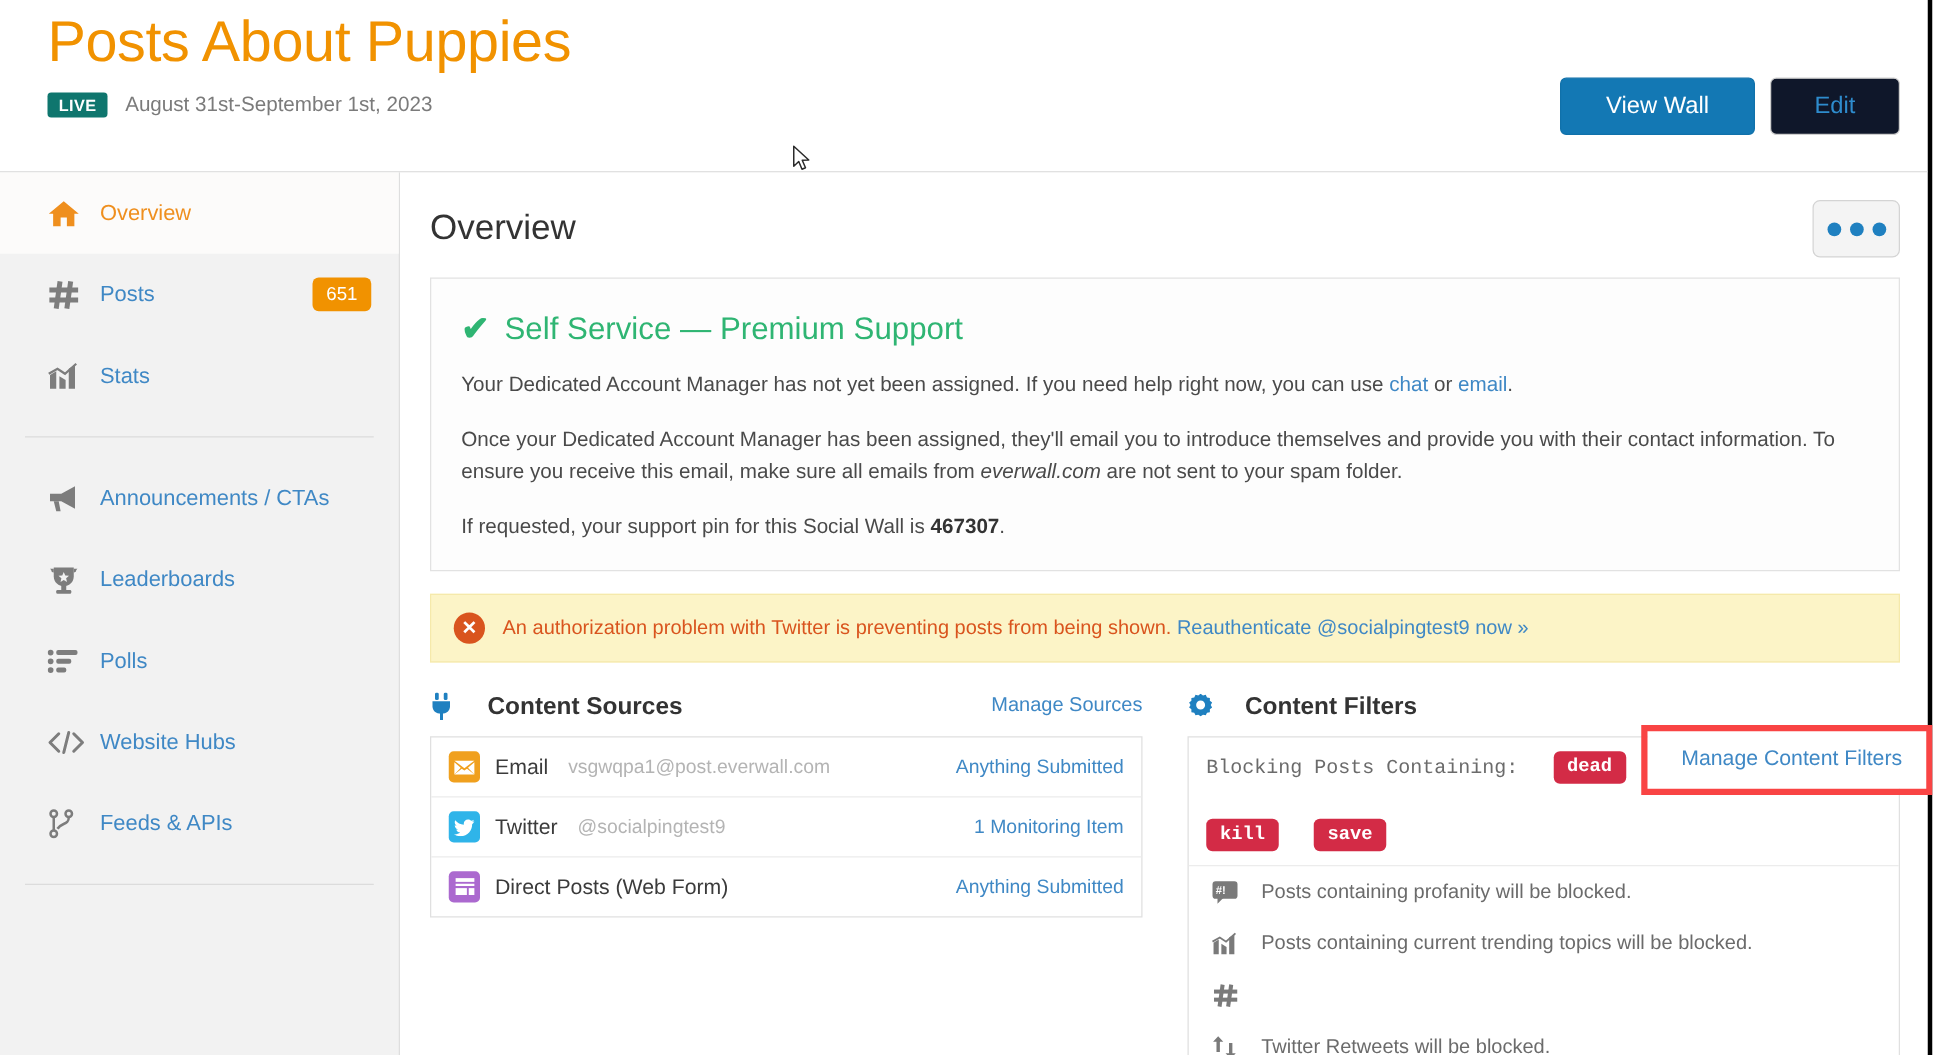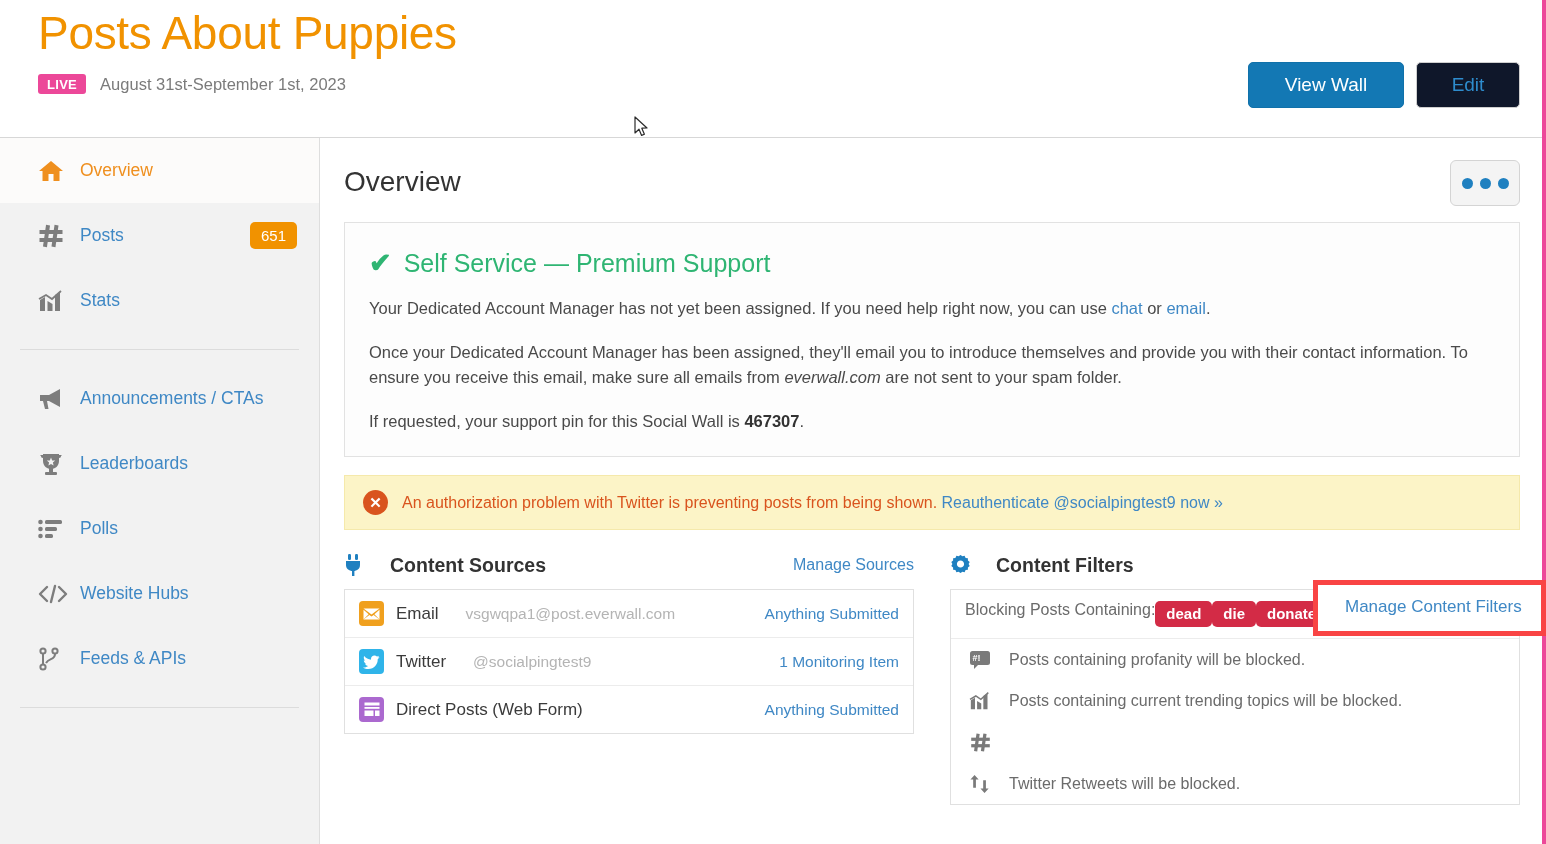--- a/index.html
+++ b/index.html
@@ -5,21 +5,21 @@
   * { box-sizing: border-box; margin: 0; padding: 0; }
   html, body {
     width: 1546px; height: 844px;
     font-family: "Liberation Sans", sans-serif;
     background: #ffffff;
     overflow: hidden;
   }
   .page {
     position: relative;
     width: 1546px; height: 844px;
-    border-right: 4px solid #ec4899;
+    border-right: 4px solid #000000;
     background: #ffffff;
   }
 
   
   .top-header {
     position: relative;
     height: 138px;
     background: #ffffff;
     border-bottom: 1px solid #d7d7d7;
   }
@@ -34,21 +34,21 @@
   }
   .subline {
     position: absolute;
     left: 38px; top: 74px;
     display: flex;
     align-items: center;
     gap: 14px;
   }
   .live-badge {
     display: inline-block;
-    background: #ec4899;
+    background: #0f766e;
     color: #ffffff;
     font-size: 13px;
     font-weight: bold;
     letter-spacing: 0.3px;
     padding: 4px 9px 3px;
     border-radius: 3px;
     line-height: 1;
   }
   .date-range {
     font-size: 16.5px;
@@ -298,37 +298,38 @@
     gap: 12px;
   }
   .lrow:last-child { border-bottom: none; }
   .src-icon {
     width: 25px; height: 25px;
     flex: 0 0 25px;
     border-radius: 4px;
     display: flex; align-items: center; justify-content: center;
   }
   .src-name { font-size: 17px; color: #3b3b3b; }
-  .src-sub { font-size: 15.5px; color: #b4b4b4; margin-left: 15px; }
+  .src-sub { font-size: 15.5px; color: #b4b4b4; margin-left: 4px; }
   .src-right {
     margin-left: auto;
     font-size: 15.5px;
     color: #3f88c5;
     cursor: pointer;
     white-space: nowrap;
   }
 
   
   .filter-head-row {
     display: flex;
-    align-items: flex-start;
+    align-items: center;
     padding: 11px 14px;
     border-bottom: 1px solid #ececec;
-    gap: 0;
+    gap: 28px;
     flex-wrap: wrap;
+    font-family: Liberation Mono, monospace;
   }
   .filter-label { font-size: 16px; color: #6b6b6b; }
   .tag {
     background: #d32b46;
     color: #ffffff;
     font-size: 15px;
     font-weight: bold;
     border-radius: 5px;
     padding: 5px 11px 6px;
     line-height: 1;

